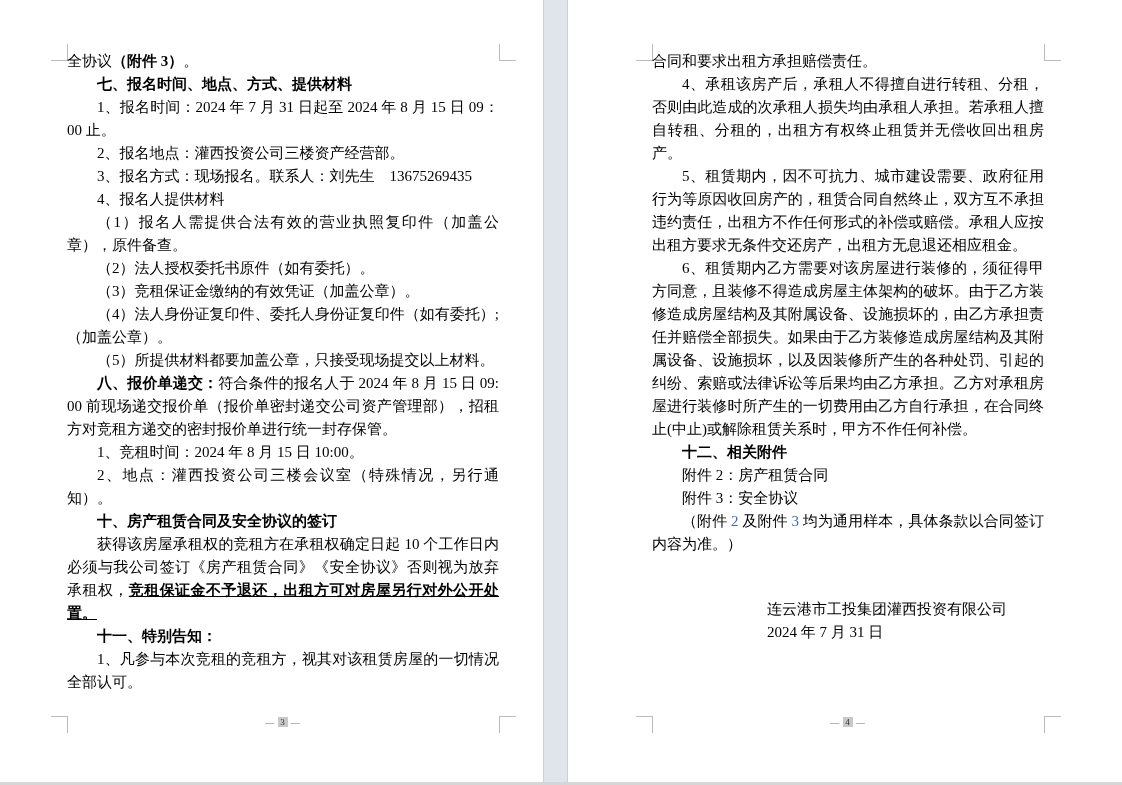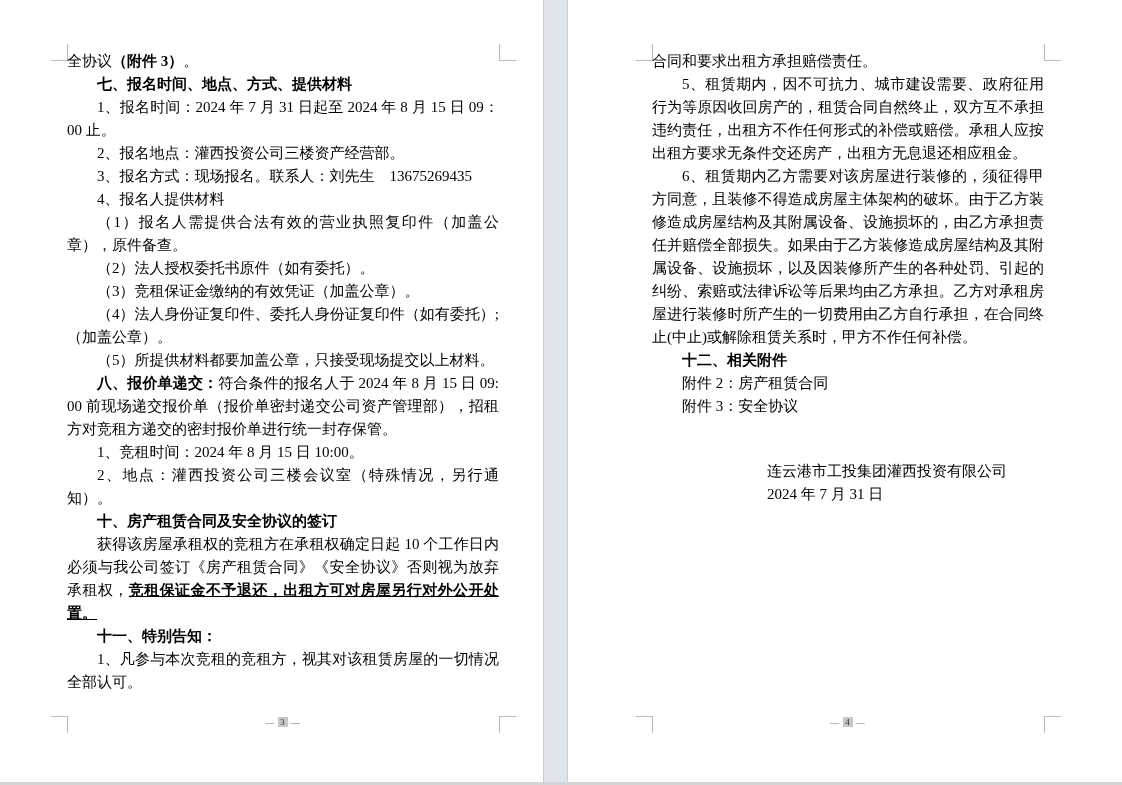--- a/index.html
+++ b/index.html
@@ -97,25 +97,27 @@
 
   <div class="page-gap"></div>
 
   <div class="page right">
     <div class="mark tl"></div>
     <div class="mark tr"></div>
     <div class="mark bl"></div>
     <div class="mark br"></div>
     <div class="content">
         <p class="para"><span>合同和要求出租方承担赔偿责任。</span></p>
+        <p class="para ind"><span>4、承租该房产后，承租人不得擅自进行转租、分租，否则由此造成的次承租人损失均由承租人承担。若承租人擅自转租、分租的，出租方有权终止租赁并无偿收回出租房产。</span></p>
         <p class="para ind"><span>5、租赁期内，因不可抗力、城市建设需要、政府征用行为等原因收回房产的，租赁合同自然终止，双方互不承担违约责任，出租方不作任何形式的补偿或赔偿。承租人应按出租方要求无条件交还房产，出租方无息退还相应租金。</span></p>
         <p class="para ind"><span>6、租赁期内乙方需要对该房屋进行装修的，须征得甲方同意，且装修不得造成房屋主体架构的破坏。由于乙方装修造成房屋结构及其附属设备、设施损坏的，由乙方承担责任并赔偿全部损失。如果由于乙方装修造成房屋结构及其附属设备、设施损坏，以及因装修所产生的各种处罚、引起的纠纷、索赔或法律诉讼等后果均由乙方承担。乙方对承租房屋进行装修时所产生的一切费用由乙方自行承担，在合同终止(中止)或解除租赁关系时，甲方不作任何补偿。</span></p>
         <p class="para ind"><span class="b">十二、相关附件</span></p>
         <p class="para ind"><span>附件 2：房产租赁合同</span></p>
         <p class="para ind"><span>附件 3：安全协议</span></p>
+        <p class="para ind"><span>（附件 </span><span class="blue">2</span><span> 及附件 </span><span class="blue">3</span><span> 均为通用样本，具体条款以合同签订内容为准。）</span></p>
         <p class="para sig first"><span>连云港市工投集团灌西投资有限公司</span></p>
         <p class="para sig"><span>2024 年 7 月 31 日</span></p>
       </div>
     <div class="footer">
       <span>—</span><span class="pgnum">4</span><span>—</span>
     </div>
   </div>
 
   <div class="bottom-bar"></div>
 

